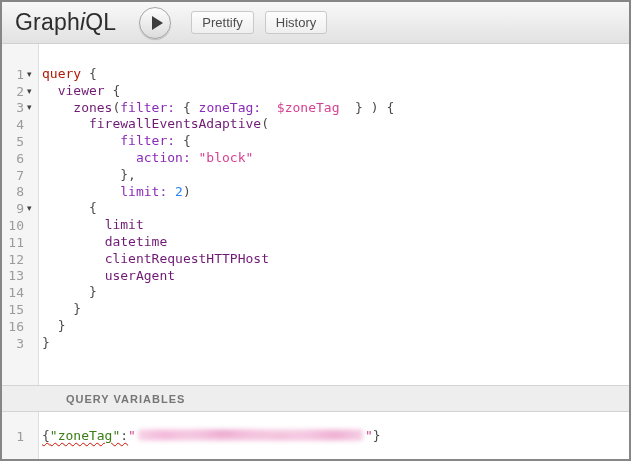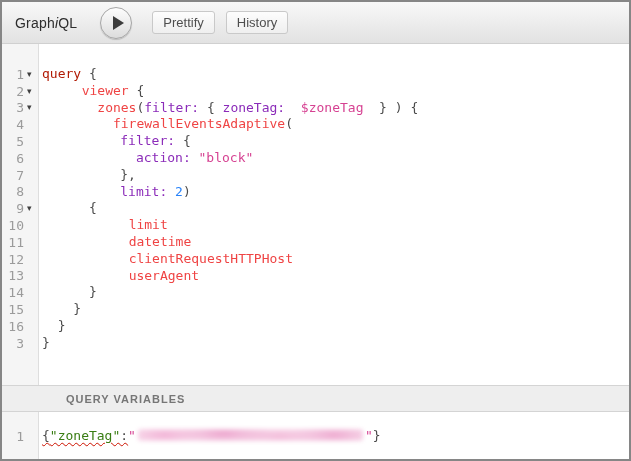--- a/index.html
+++ b/index.html
@@ -8,21 +8,21 @@
     border:2px solid #868686;display:flex;flex-direction:column;
     background:#fff;font-family:"Liberation Sans",sans-serif;
     position:relative;overflow:hidden;
   }
   
   .toolbar{
     flex:none;height:41px;display:flex;align-items:center;
     background:linear-gradient(#f8f8f8,#e2e2e2);
     border-bottom:1px solid #d0d0d0;
   }
-  .logo{margin-left:13px;font-size:14px;color:#2d2d2d;letter-spacing:.2px;}
+  .logo{margin-left:13px;font-size:23px;color:#2d2d2d;letter-spacing:.2px;}
   .logo .it{font-style:italic;}
   .exec-btn{
     margin-left:23px;width:32px;height:32px;border-radius:50%;
     background:linear-gradient(#fdfdfd,#dcdcdc);
     border:1px solid #a6a6a6;box-shadow:0 1px 1px rgba(0,0,0,.18);
     display:flex;align-items:center;justify-content:center;cursor:pointer;padding:0;
   }
   .play{
     width:0;height:0;margin-left:4px;
     border-top:7px solid transparent;border-bottom:7px solid transparent;
@@ -50,21 +50,21 @@
   }
   .fold{width:11px;text-align:left;padding-left:1px;font-size:9px;color:#3f3f3f;line-height:1;}
   .code{flex:1;padding:22px 0 1px 3px;overflow:hidden;cursor:text;}
   .vars .code{padding-top:16px;}
   .code-line{
     margin:0;height:16.8px;
     font:13px/16.8px "DejaVu Sans Mono",monospace;
     white-space:pre;color:#4a4a4a;
   }
   .tk-kw{color:#B11A04;}
-  .tk-prop{color:#ef4444;margin-left:24px;}
+  .tk-prop{color:#701a75;}
   .tk-attr{color:#8B2BB9;}
   .tk-num{color:#2882F9;}
   .tk-str{color:#D64292;}
   .tk-vbl{color:#D64292;}
   .tk-key{color:#397D13;}
   .tk-punct{color:#4a4a4a;}
   .sq{text-decoration:underline wavy #cc1100 1px;text-underline-offset:2px;}
   .tk-redacted{
     display:inline-block;width:225px;height:12px;margin:0 2px;border-radius:3px;
     vertical-align:-1px;filter:blur(2px);

